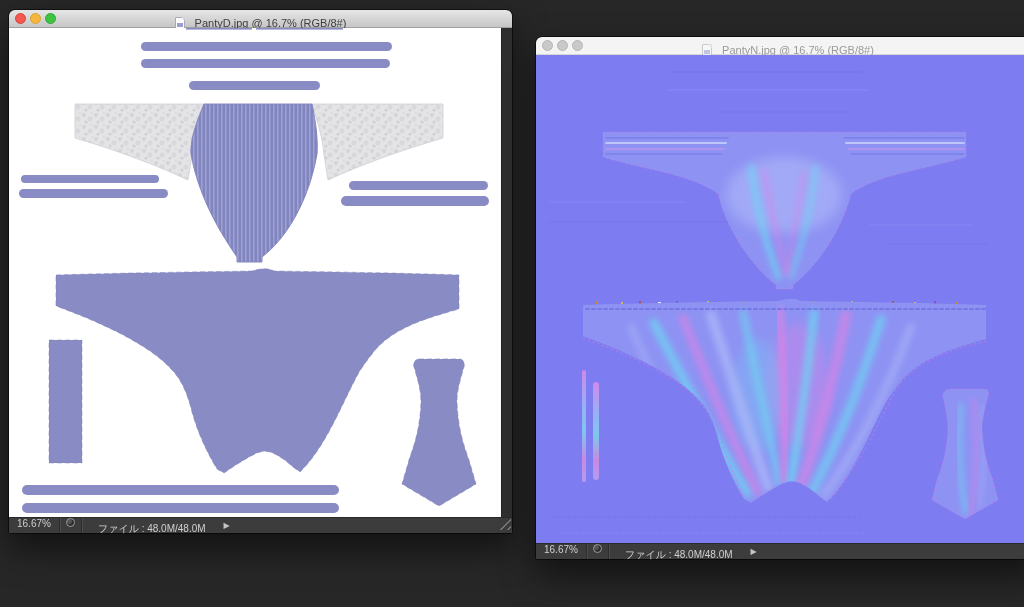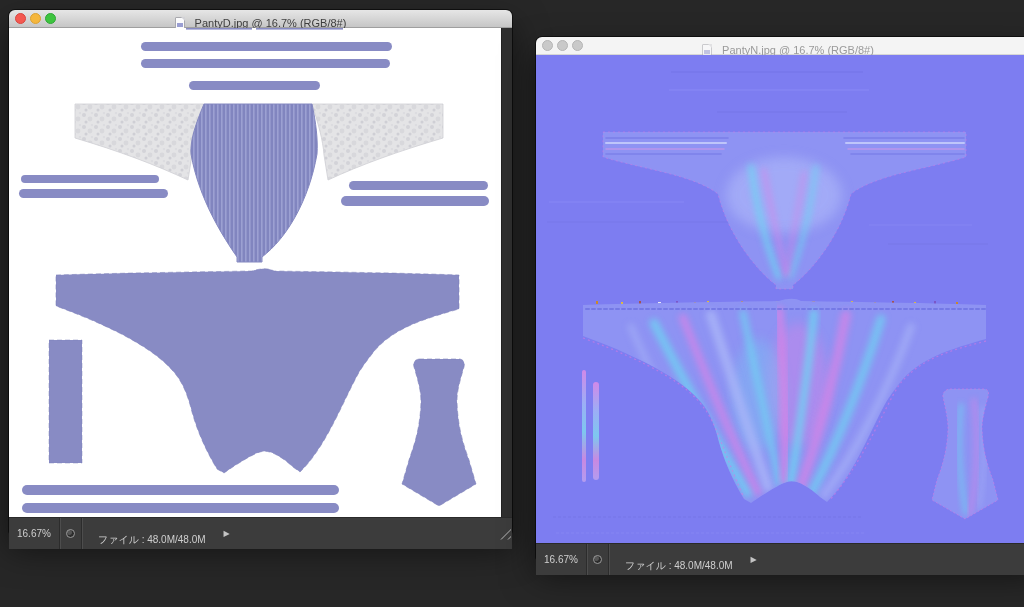--- a/index.html
+++ b/index.html
@@ -53,25 +53,25 @@
   .window.inactive .title-text{color:var(--title-text-inactive);}
   .doc-icon{position:relative;width:10px;height:12px;background:#fbfbfc;border:1px solid #a9a9ae;border-radius:1px;display:inline-block;}
   .doc-icon::after{content:"";position:absolute;right:-1px;top:-1px;border-style:solid;border-width:0 4px 4px 0;border-color:transparent #d2d2d6 transparent transparent;}
   .doc-icon::before{content:"";position:absolute;left:1px;bottom:1px;width:6px;height:4px;background:#9a9ed2;}
   .window.inactive .doc-icon{opacity:.55;}
 
   .win-body{position:relative;overflow:hidden;background:#303030;}
   .texture-svg{position:absolute;left:0;top:0;display:block;}
   .v-strip{position:absolute;top:0;bottom:0;right:0;background:#2f2f2f;border-left:1px solid #232323;}
 
-  .statusbar{height:32px;background:var(--statusbar-bg);border-top:1px solid #2a2a2a;display:flex;align-items:center;font-size:10px;color:var(--statusbar-text);white-space:nowrap;}
+  .statusbar{height:16px;background:var(--statusbar-bg);border-top:1px solid #2a2a2a;display:flex;align-items:flex-start;font-size:10px;color:var(--statusbar-text);white-space:nowrap;}
   .sb-zoom{padding:0 8px;min-width:44px;}
   .sb-sep{width:1px;align-self:stretch;background:#2c2c2c;box-shadow:1px 0 0 #4d4d4d;}
   .sb-icon{width:9px;height:9px;border-radius:50%;border:1px solid #9a9a9a;background:radial-gradient(circle at 35% 35%, #555 0 2px, #2c2c2c 3px);margin:0 6px;}
-  .sb-file{padding:12px 14px 0 16px;}
+  .sb-file{padding:4px 14px 0 16px;}
   .sb-arrow{font-size:8px;color:#c4c4c4;padding-left:4px;line-height:16px;}
   .grip{width:13px;height:12px;margin-left:auto;margin-right:1px;
     background:repeating-linear-gradient(-45deg,transparent 0 2px,#7a7a7a 2px 3px,transparent 3px 5px);
     clip-path:polygon(100% 0,100% 100%,0 100%);}
 
   
   .win-left{left:9px;top:10px;width:503px;height:523px;}
   .win-left .win-body{height:489px;}
   .win-left .v-strip{width:11px;}
   .win-right{left:536px;top:37px;width:504px;height:522px;}

